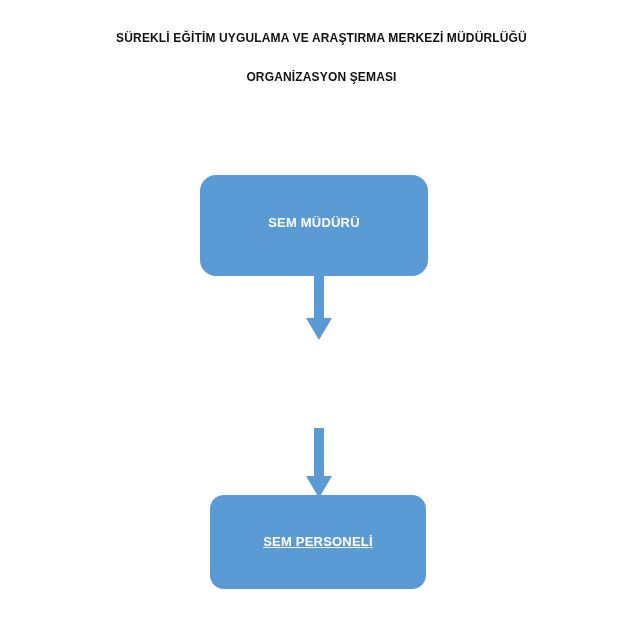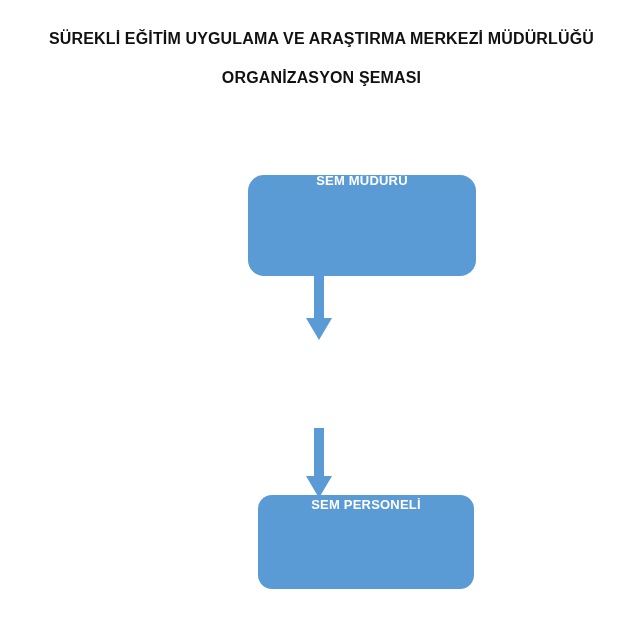--- a/index.html
+++ b/index.html
@@ -23,21 +23,21 @@
 
   
   .title-block {
     position: absolute;
     left: 0;
     top: 30px;
     width: 643px;
     text-align: center;
   }
   .title-line {
-    font-size: 16px;
+    font-size: 12px;
     font-weight: bold;
     color: #111111;
     letter-spacing: 0.15px;
     line-height: 17px;
   }
   .title-line-1 { margin-bottom: 22px; }
 
   
   .chart {
     position: absolute;
@@ -45,23 +45,23 @@
     top: 0;
     width: 643px;
     height: 639px;
   }
 
   .node {
     position: absolute;
     background: #5B9BD5;
     border-radius: 14px;
     display: flex;
+    align-items: center;
     justify-content: center;
     box-sizing: border-box;
-    margin-left: 48px;
   }
   .node-label {
     color: #ffffff;
     font-size: 13px;
     font-weight: bold;
     text-align: center;
     line-height: 23px;
     letter-spacing: 0.2px;
     white-space: pre-line;
   }
@@ -85,21 +85,21 @@
   }
   #node-1 .node-label { margin-top: -2px; }
 
   #node-2 {
     left: 210px;
     top: 495px;
     width: 216px;
     height: 94px;
     border-radius: 14px;
   }
-  #node-2 .node-label { margin-top: -2px; }
+  #node-2 .node-label { margin-top: -2px; text-decoration: underline; }
 
   
   .connector {
     position: absolute;
     left: 306px;
     width: 26px;
   }
   #connector-0 { top: 272px; height: 68px; }
   #connector-1 { top: 428px; height: 70px; }
   .connector svg { display: block; width: 26px; height: 100%; }

